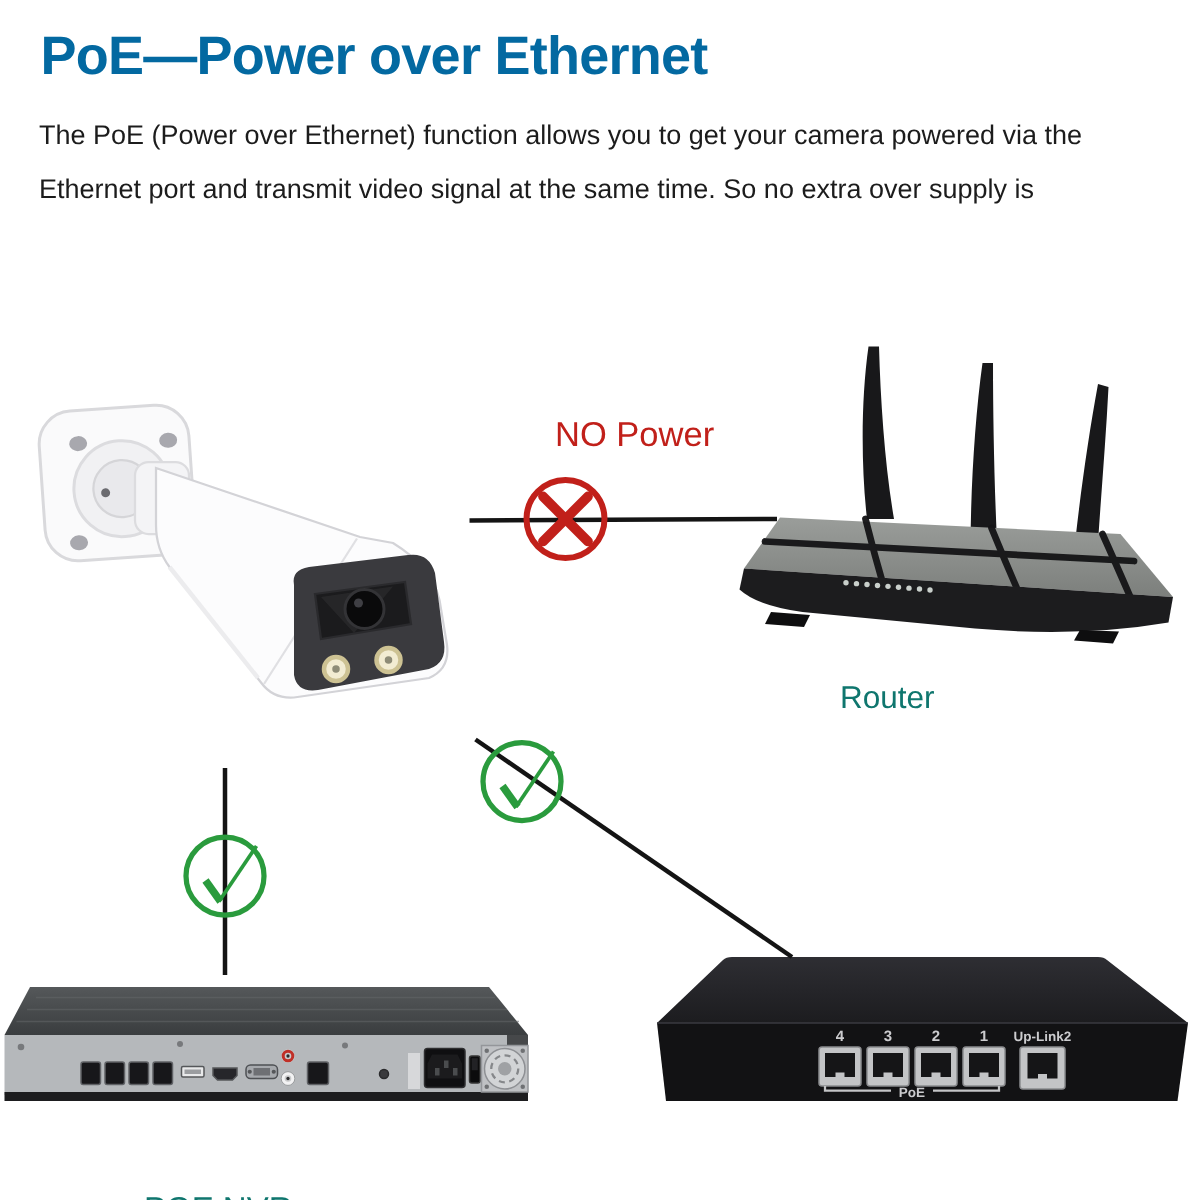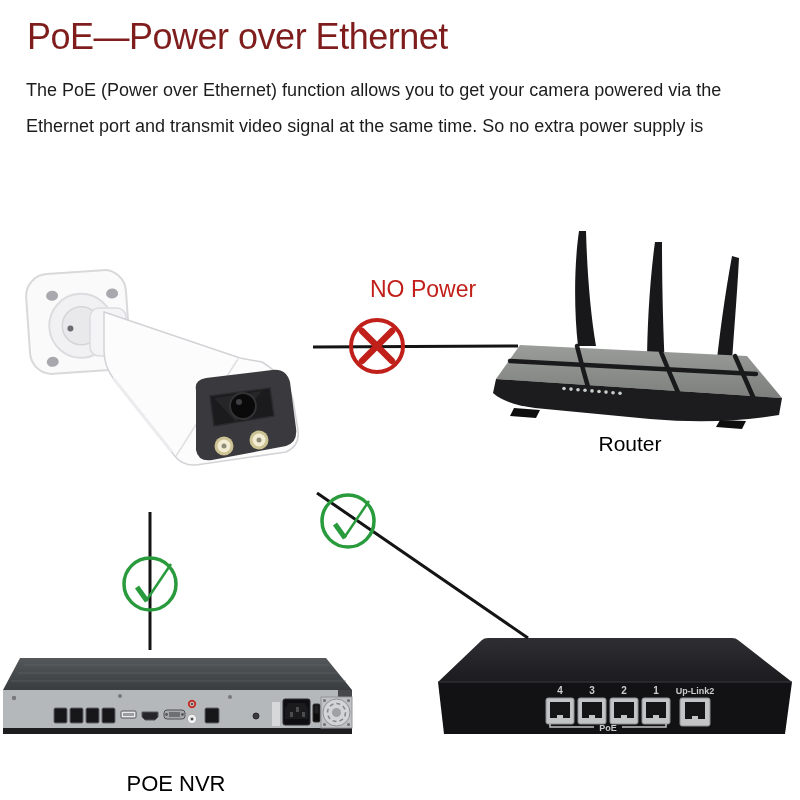--- a/index.html
+++ b/index.html
@@ -6,31 +6,31 @@
     --red:#c1201a;
     --green:#2a9b3d;
     --line:#141414;
   }
   html,body{margin:0;padding:0;background:#ffffff;}
   .canvas{
     position:relative;width:800px;height:800px;background:#ffffff;
     font-family:"Liberation Sans", sans-serif;overflow:hidden;color:#111;
   }
   .title{
-    position:absolute;left:27px;top:16px;font-size:36px;font-weight:normal;
-    letter-spacing:-0.5px;color:#7f1d1d;white-space:nowrap;
+    position:absolute;left:27px;top:16px;font-size:36px;font-weight:bold;
+    letter-spacing:-0.5px;color:#0369a1;white-space:nowrap;
   }
   .para{position:absolute;left:26px;top:72px;width:760px;font-size:18px;color:#1c1c1c;}
   .para .line{height:36px;line-height:36px;white-space:nowrap;}
   .no-power{
     position:absolute;left:323px;top:276px;font-size:23px;color:var(--red);
     white-space:nowrap;
     margin-left:47px;
   }
-  .device-label{position:absolute;font-size:22px;color:#000000;text-align:center;white-space:nowrap;}
+  .device-label{position:absolute;font-size:22px;color:#0f766e;white-space:nowrap;margin-top:22px;}
   .router-label{left:560px;top:432px;width:140px;font-size:21px;}
   .nvr-label{left:96px;top:771px;width:160px;}
   .switch-label{left:540px;top:747px;width:160px;}
   svg{position:absolute;display:block;}
   .overlay{left:0;top:0;pointer-events:none;}
   .stroke-line{stroke:var(--line);stroke-width:3;fill:none;}
   .stroke-red{stroke:var(--red);fill:none;}
   .stroke-green{stroke:var(--green);fill:none;}
   .check-thick{stroke:var(--green);stroke-width:5;fill:none;stroke-linecap:butt;}
   .check-thin{stroke:var(--green);stroke-width:2.5;fill:none;stroke-linecap:butt;}
@@ -38,21 +38,21 @@
 </style>
 </head>
 <body>
 
 <div class="canvas">
 
   <div class="title">PoE—Power over Ethernet</div>
 
   <div class="para">
     <div class="line">The PoE (Power over Ethernet) function allows you to get your camera powered via the</div>
-    <div class="line">Ethernet port and transmit video signal at the same time. So no extra power supply is</div>
+    <div class="line">Ethernet port and transmit video signal at the same time. So no extra over supply is</div>
   </div>
 
   <svg class="camera" style="left:0px;top:250px;" width="320" height="235" viewBox="0 0 320 235">
     <g transform="rotate(-4 78 72)">
       <rect x="28" y="22" width="100" height="100" rx="22" fill="#fafafb" stroke="#d9d9dc" stroke-width="2"></rect>
       <ellipse cx="54" cy="44" rx="6" ry="5" fill="#a8a8ae"></ellipse>
       <ellipse cx="114" cy="46" rx="6" ry="5" fill="#a8a8ae"></ellipse>
       <ellipse cx="50" cy="110" rx="6" ry="5" fill="#a8a8ae"></ellipse>
       <ellipse cx="112" cy="112" rx="6" ry="5" fill="#a8a8ae"></ellipse>
       <circle cx="81" cy="76" r="32" fill="#f1f1f3" stroke="#dcdcdf" stroke-width="2"></circle>

